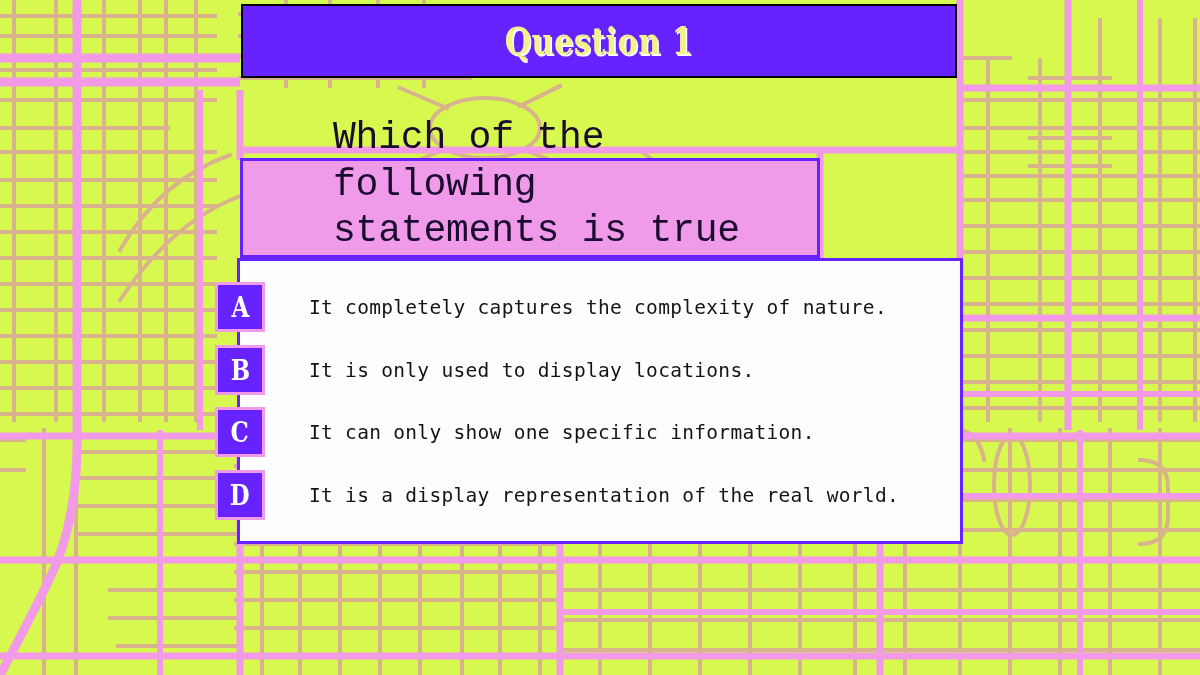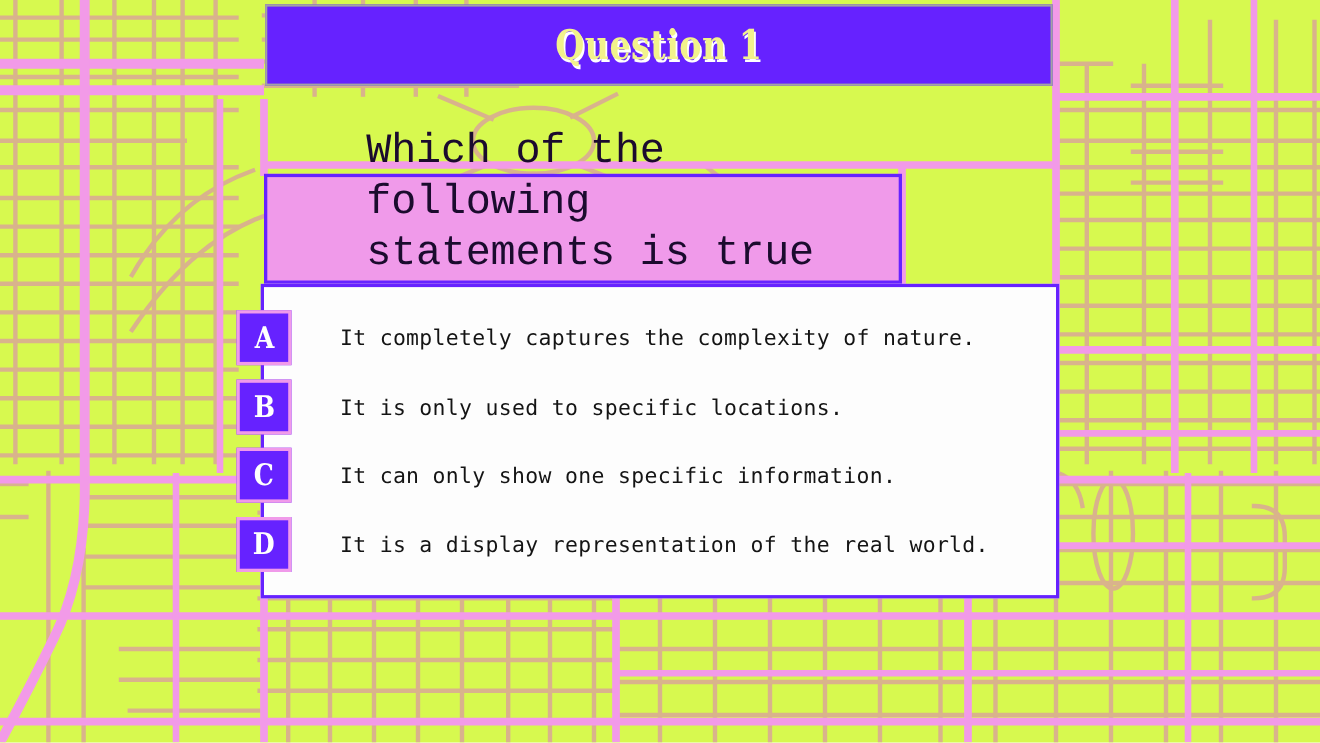--- a/index.html
+++ b/index.html
@@ -26,21 +26,21 @@
   }
 
   
   #title-banner {
     position: absolute;
     left: 241px;
     top: 4px;
     width: 716px;
     height: 74px;
     background: #6622ff;
-    border: 2px solid #a3a3a3;
+    border: 2px solid #000000;
     box-sizing: border-box;
     display: flex;
     align-items: center;
     justify-content: center;
   }
   #title-text {
     font-family: "DejaVu Serif", serif;
     font-weight: bold;
     font-size: 37px;
     letter-spacing: 0.5px;
@@ -338,21 +338,21 @@
         <div class="letter-badge">
           <span>A</span>
         </div>
         <div class="answer-text">It completely captures the complexity of nature.</div>
       </div>
 
       <div class="answer-row r1">
         <div class="letter-badge">
           <span>B</span>
         </div>
-        <div class="answer-text">It is only used to specific locations.</div>
+        <div class="answer-text">It is only used to display locations.</div>
       </div>
 
       <div class="answer-row r2">
         <div class="letter-badge">
           <span>C</span>
         </div>
         <div class="answer-text">It can only show one specific information.</div>
       </div>
 
       <div class="answer-row r3">

